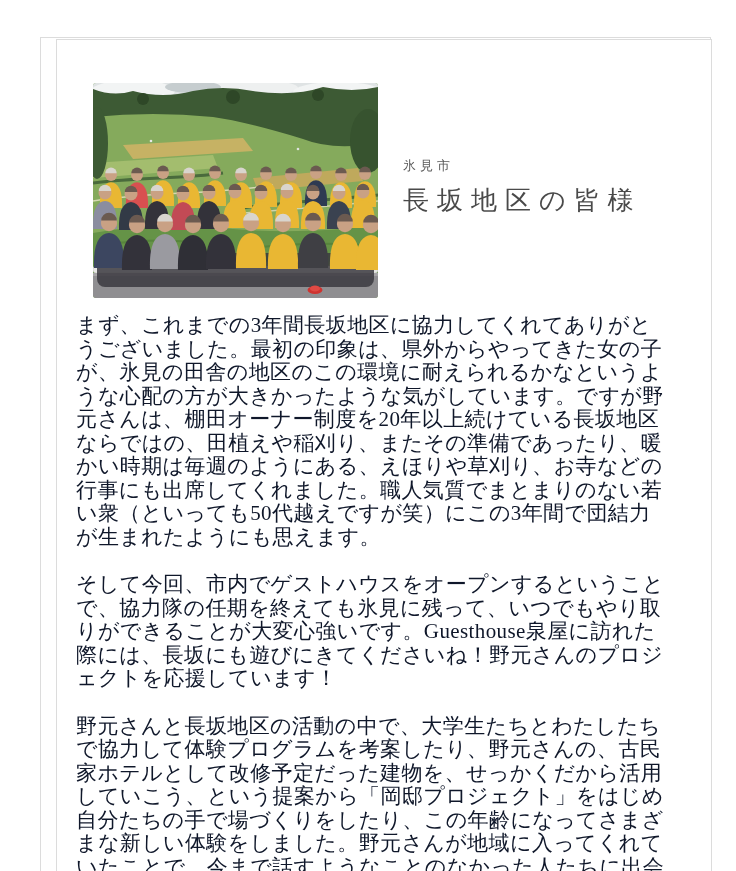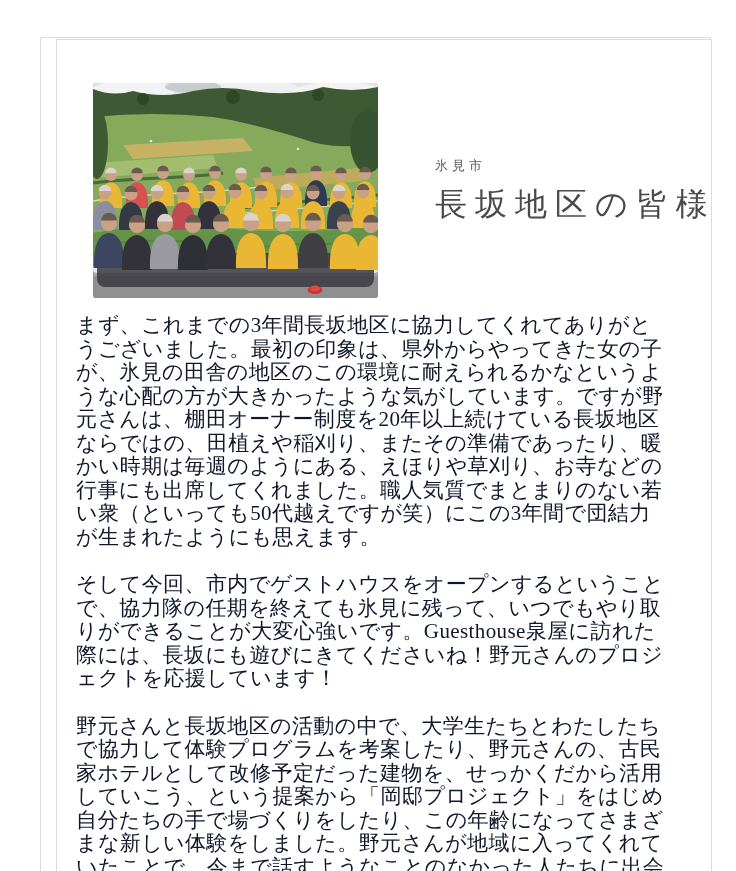--- a/index.html
+++ b/index.html
@@ -47,31 +47,30 @@
     width: 285px;
     height: 215px;
     margin: 0 0 0 17px;
     border-radius: 3px;
     overflow: hidden;
     background: #7fa85b;
   }
   .photo-figure svg { display: block; }
   .title-col {
     padding: 76px 0 0 25px;
-    margin-left: 32px;
   }
   .location-label {
     font-size: 13px;
     letter-spacing: 4px;
     color: #595959;
     line-height: 1;
   }
   .page-title {
     margin-top: 15px;
-    font-size: 32px;
+    font-size: 26px;
     font-weight: 500;
     letter-spacing: 8px;
     color: #4a4a4a;
     line-height: 1.1;
     white-space: nowrap;
   }
   .letter-body {
     margin-top: 16px;
     max-width: 596px;
     color: #0f172a;

